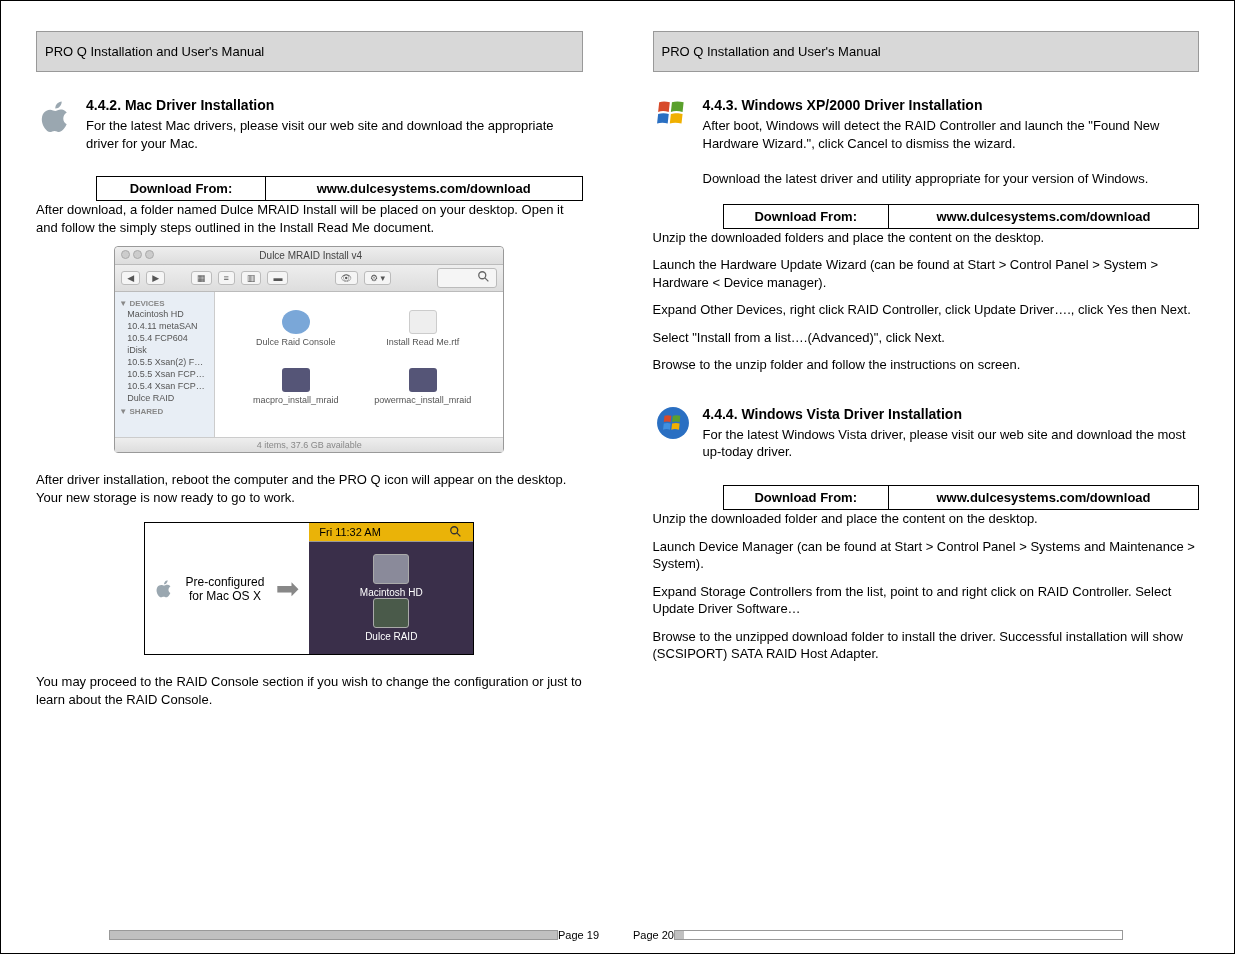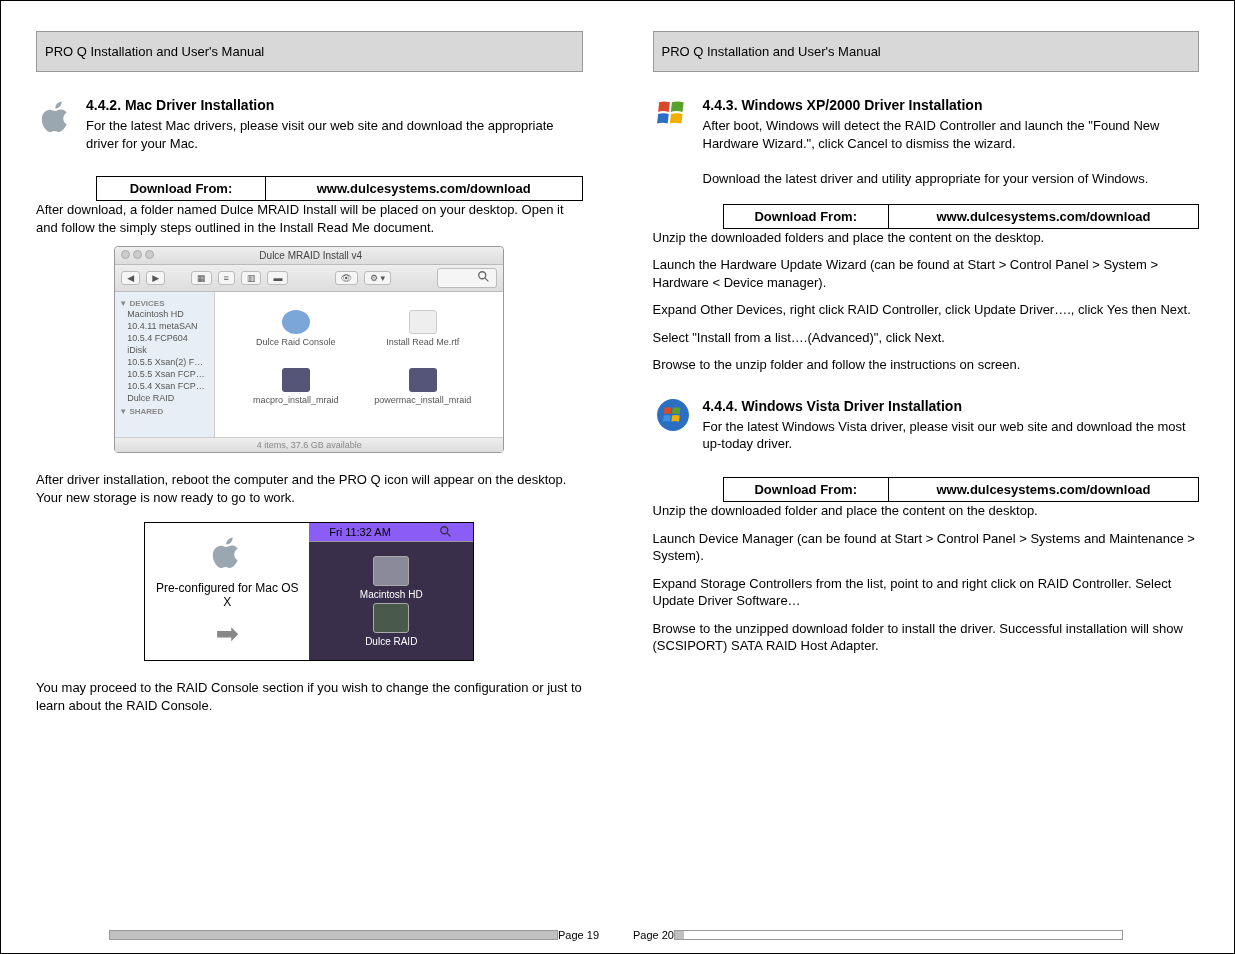--- a/index.html
+++ b/index.html
@@ -23,23 +23,23 @@
 .tbtn { background: #f5f5f5; border: 1px solid #bbb; border-radius: 3px; padding: 1px 5px; font-size: 9px; color: #555; }
 .finder-body { display: flex; height: 145px; }
 .finder-sidebar { width: 100px; background: #e8eef5; border-right: 1px solid #ccc; padding: 4px; font-size: 9px; color: #555; overflow: hidden; }
 .sb-head { font-size: 8px; color: #888; font-weight: bold; margin-top: 3px; }
 .sb-item { padding: 1px 0 1px 8px; white-space: nowrap; overflow: hidden; text-overflow: ellipsis; }
 .finder-icons { flex: 1; display: grid; grid-template-columns: 1fr 1fr; gap: 6px; padding: 18px 20px; }
 .ficon { text-align: center; font-size: 9px; color: #555; }
 .ficon-img { width: 28px; height: 24px; margin: 0 auto 3px auto; background: #d0d0d0; border-radius: 3px; }
 .finder-status { border-top: 1px solid #ccc; text-align: center; font-size: 9px; color: #888; padding: 2px; background: linear-gradient(#eee,#ddd); }
 .desktop-shot { border: 1px solid #000; width: 330px; margin: 6px auto 18px auto; display: flex; }
-.desktop-left { width: 50%; display: flex; flex-direction: column; align-items: center; justify-content: center; padding: 10px; gap: 8px; }
+.desktop-left { width: 50%; display: flex; flex-direction: row; align-items: center; justify-content: center; padding: 10px; gap: 8px; }
 .desktop-right { width: 50%; background: #3a2f4a; display: flex; flex-direction: column; }
-.menubar { background: #8b5cf6; border-bottom: 1px solid #999; padding: 2px 20px; display: flex; justify-content: space-between; align-items: center; font-size: 11px; }
+.menubar { background: #eab308; border-bottom: 1px solid #999; padding: 2px 10px; display: flex; justify-content: space-between; align-items: center; font-size: 11px; }
 .desktop-icons { flex: 1; display: flex; flex-direction: column; align-items: center; justify-content: space-around; padding: 12px 0; }
 .di { text-align: center; color: #fff; font-size: 10px; }
 .di-img { width: 36px; height: 30px; background: #8a8a9a; margin: 0 auto 3px auto; border-radius: 3px; border: 1px solid #aaa; }
 .arrow { font-size: 28px; color: #888; }
 .footer { position: absolute; bottom: 12px; display: flex; align-items: center; font-size: 11px; }
 .footer.left { left: 108px; width: 490px; }
 .footer.right { left: 632px; width: 490px; }
 .pbar-outer { flex: 1; height: 10px; border: 1px solid #999; background: #fff; position: relative; }
 .pbar-inner { height: 100%; background: #c0c0c0; }
 .apple-svg { width: 34px; height: 40px; }
@@ -186,21 +186,21 @@
           </tr>
     </tbody>
       </table>
 
     <p>Unzip the downloaded folders and place the content on the desktop.</p>
     <p>Launch the Hardware Update Wizard (can be found at Start &gt; Control Panel &gt; System &gt; Hardware &lt; Device manager).</p>
     <p>Expand Other Devices, right click RAID Controller, click Update Driver…., click Yes then Next.</p>
     <p>Select "Install from a list….(Advanced)", click Next.</p>
     <p>Browse to the unzip folder and follow the instructions on screen.</p>
 
-    <div class="section-row" style="margin-top:14px;">
+    <div class="section-row" style="margin-top:22px;">
       <div class="section-icon">
         <svg class="vista-svg" viewBox="0 0 32 32">
             <circle cx="16" cy="16" r="15" fill="#2a6fc2"></circle>
             <g transform="translate(6,6) scale(0.65)">
               <path fill="#d74a2a" d="M3 5c3-1 6-1 10 0l-1 9c-4-1-7-1-10 0z"></path>
               <path fill="#5aa02c" d="M15 5c3-1 7-1 11 0l-1 9c-4-1-8-1-11 0z"></path>
               <path fill="#4090e0" d="M2 16c3-1 7-1 10 0l-1 9c-3-1-7-1-10 0z"></path>
               <path fill="#f0b000" d="M14 16c3-1 8-1 11 0l-1 9c-4-1-8-1-11 0z"></path>
             </g>
           </svg>

